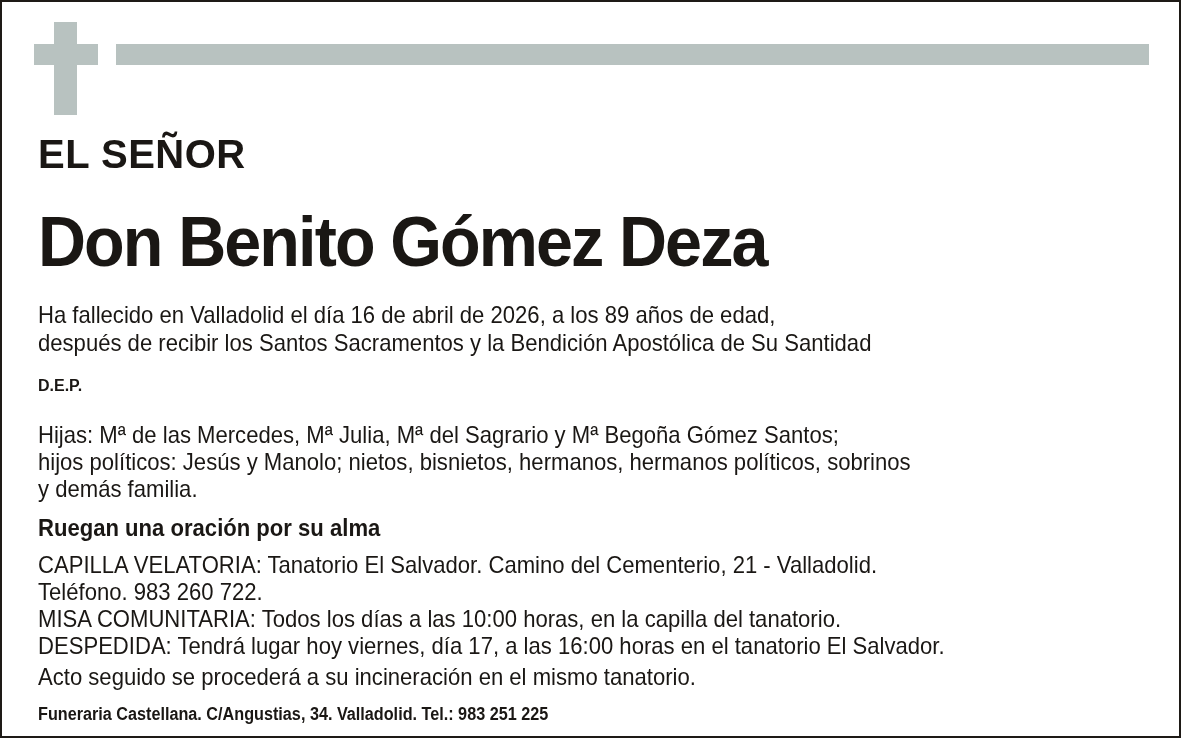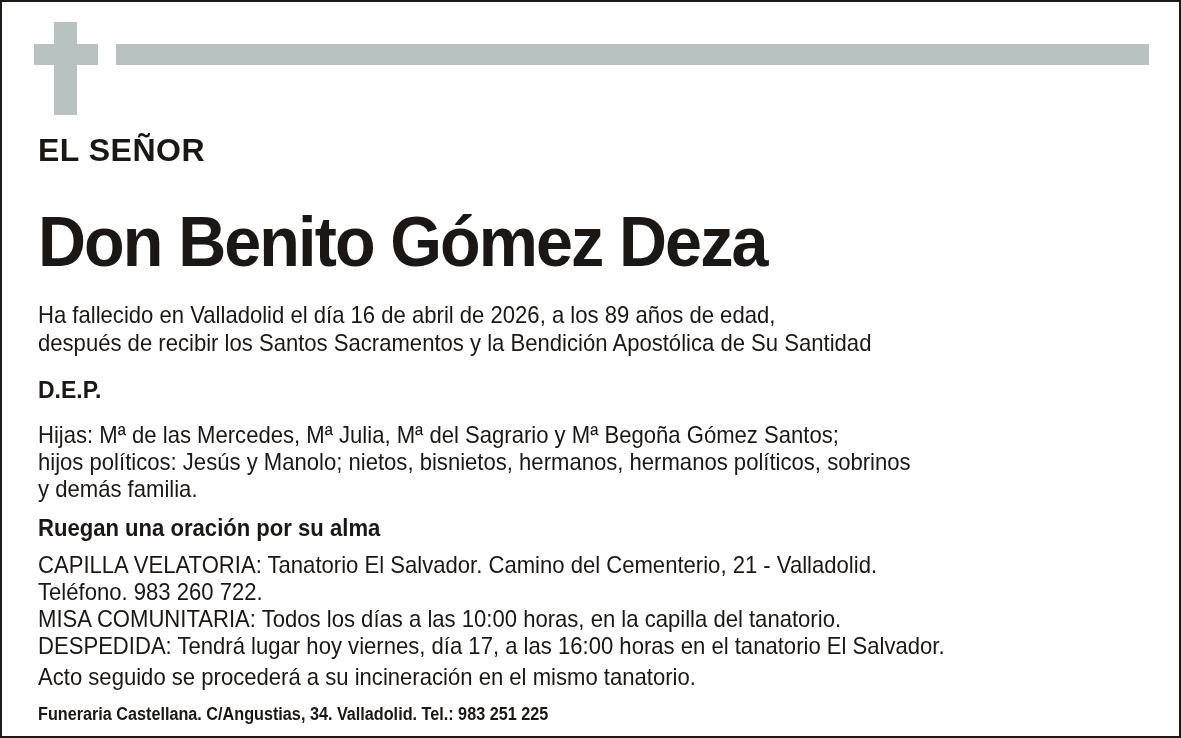--- a/index.html
+++ b/index.html
@@ -9,24 +9,24 @@
       width: 1177px; height: 734px;
       border: 2px solid #1e1a16;
       background: #ffffff;
       color: #1a1714;
       font-family: "Liberation Sans", sans-serif;
     }
     .cross-v { position: absolute; left: 52px; top: 20px; width: 23px; height: 93px; background: #b8c2c0; }
     .cross-h { position: absolute; left: 32px; top: 42px; width: 64px; height: 21px; background: #b8c2c0; }
     .rule { position: absolute; left: 114px; top: 42px; width: 1033px; height: 21px; background: #b8c2c0; }
     .line { position: absolute; left: 36px; white-space: nowrap; }
-    .title-small { top: 130px; font-size: 32px; font-weight: bold; letter-spacing: 0.5px; }
+    .title-small { top: 130px; font-size: 40px; font-weight: bold; letter-spacing: 0.5px; }
     .name { top: 200px; font-size: 70px; font-weight: bold; letter-spacing: -2px; transform: scaleX(0.95); transform-origin: left top; }
     .body { font-size: 24px; line-height: 26px; transform: scaleX(0.92); transform-origin: left top; }
-    .dep { top: 375px; font-size: 23px; font-weight: bold; }
+    .dep { top: 375px; font-size: 16px; font-weight: bold; }
     .prayer { top: 512px; font-size: 24px; font-weight: bold; transform: scaleX(0.92); transform-origin: left top; }
     .footer { top: 702px; font-size: 18px; font-weight: bold; transform: scaleX(0.9); transform-origin: left top; }
   </style>
 </head>
 <body>
 
 <div class="frame">
   <div class="cross-v"></div>
   <div class="cross-h"></div>
   <div class="rule"></div>

